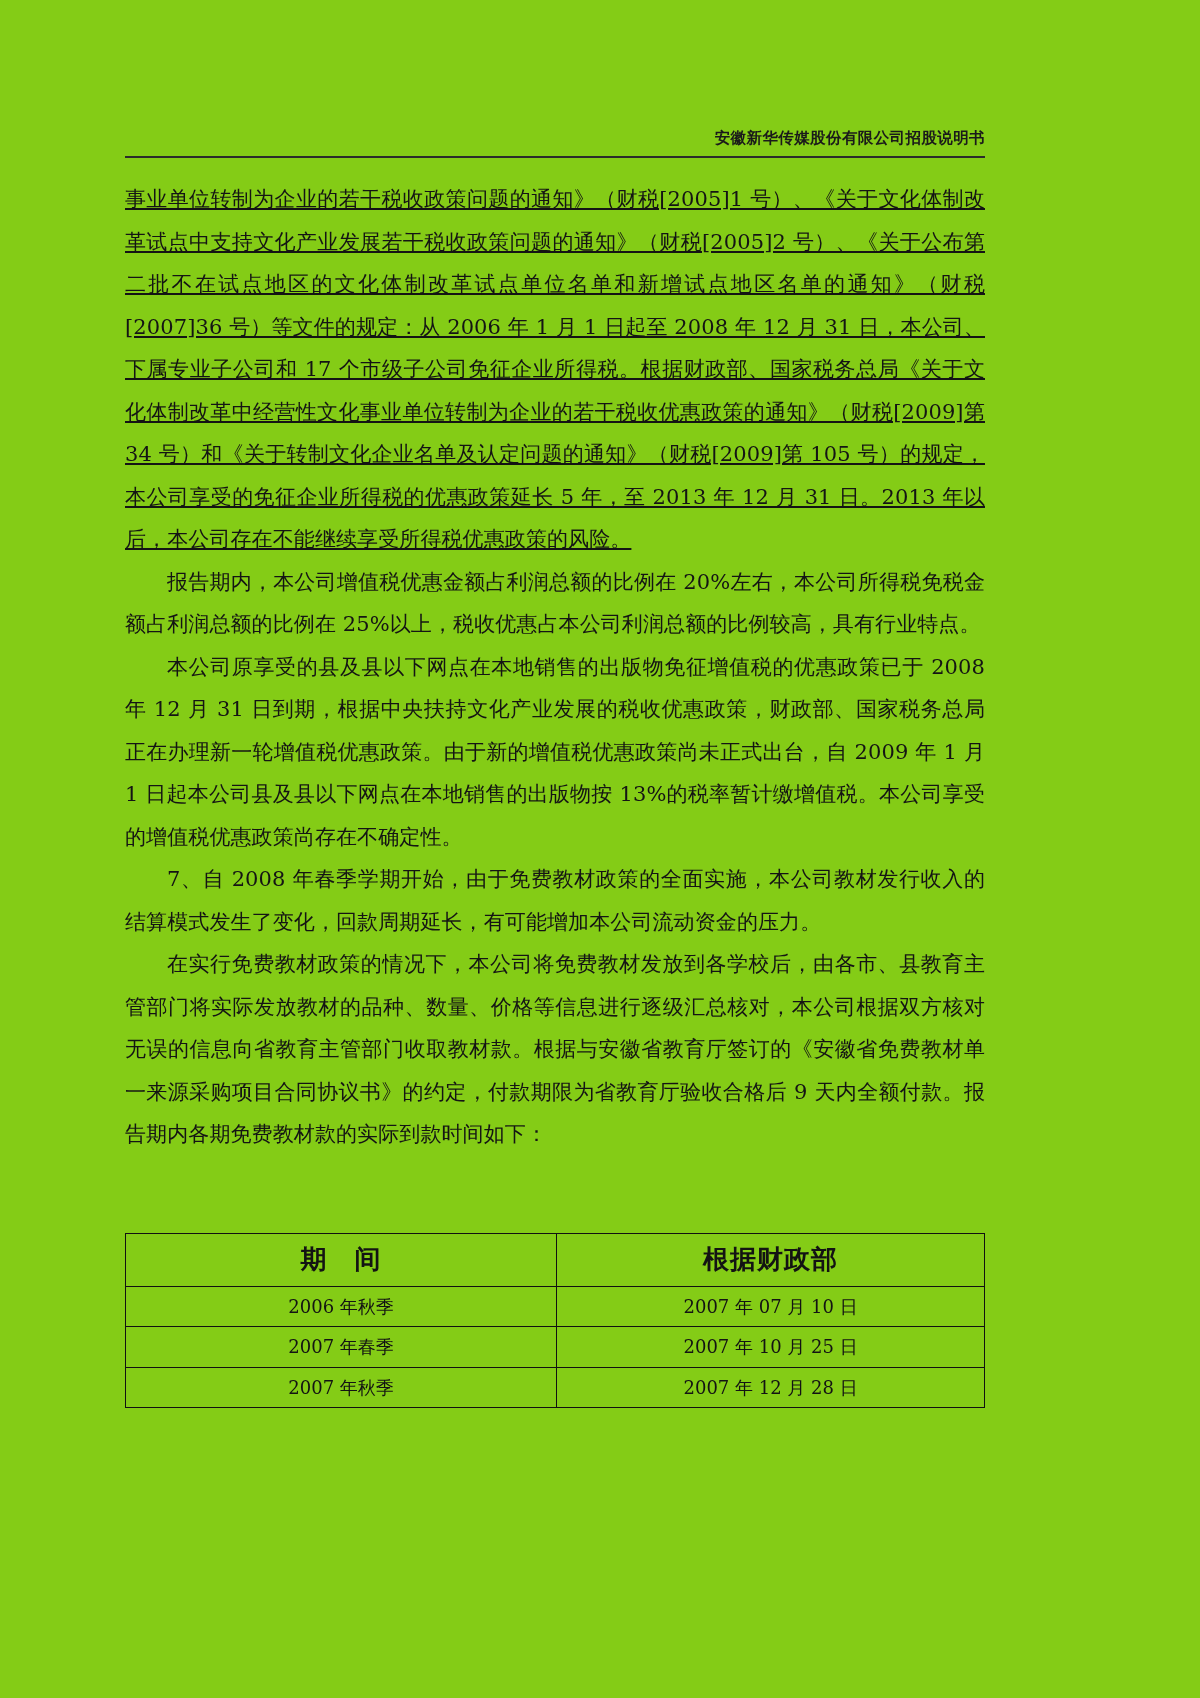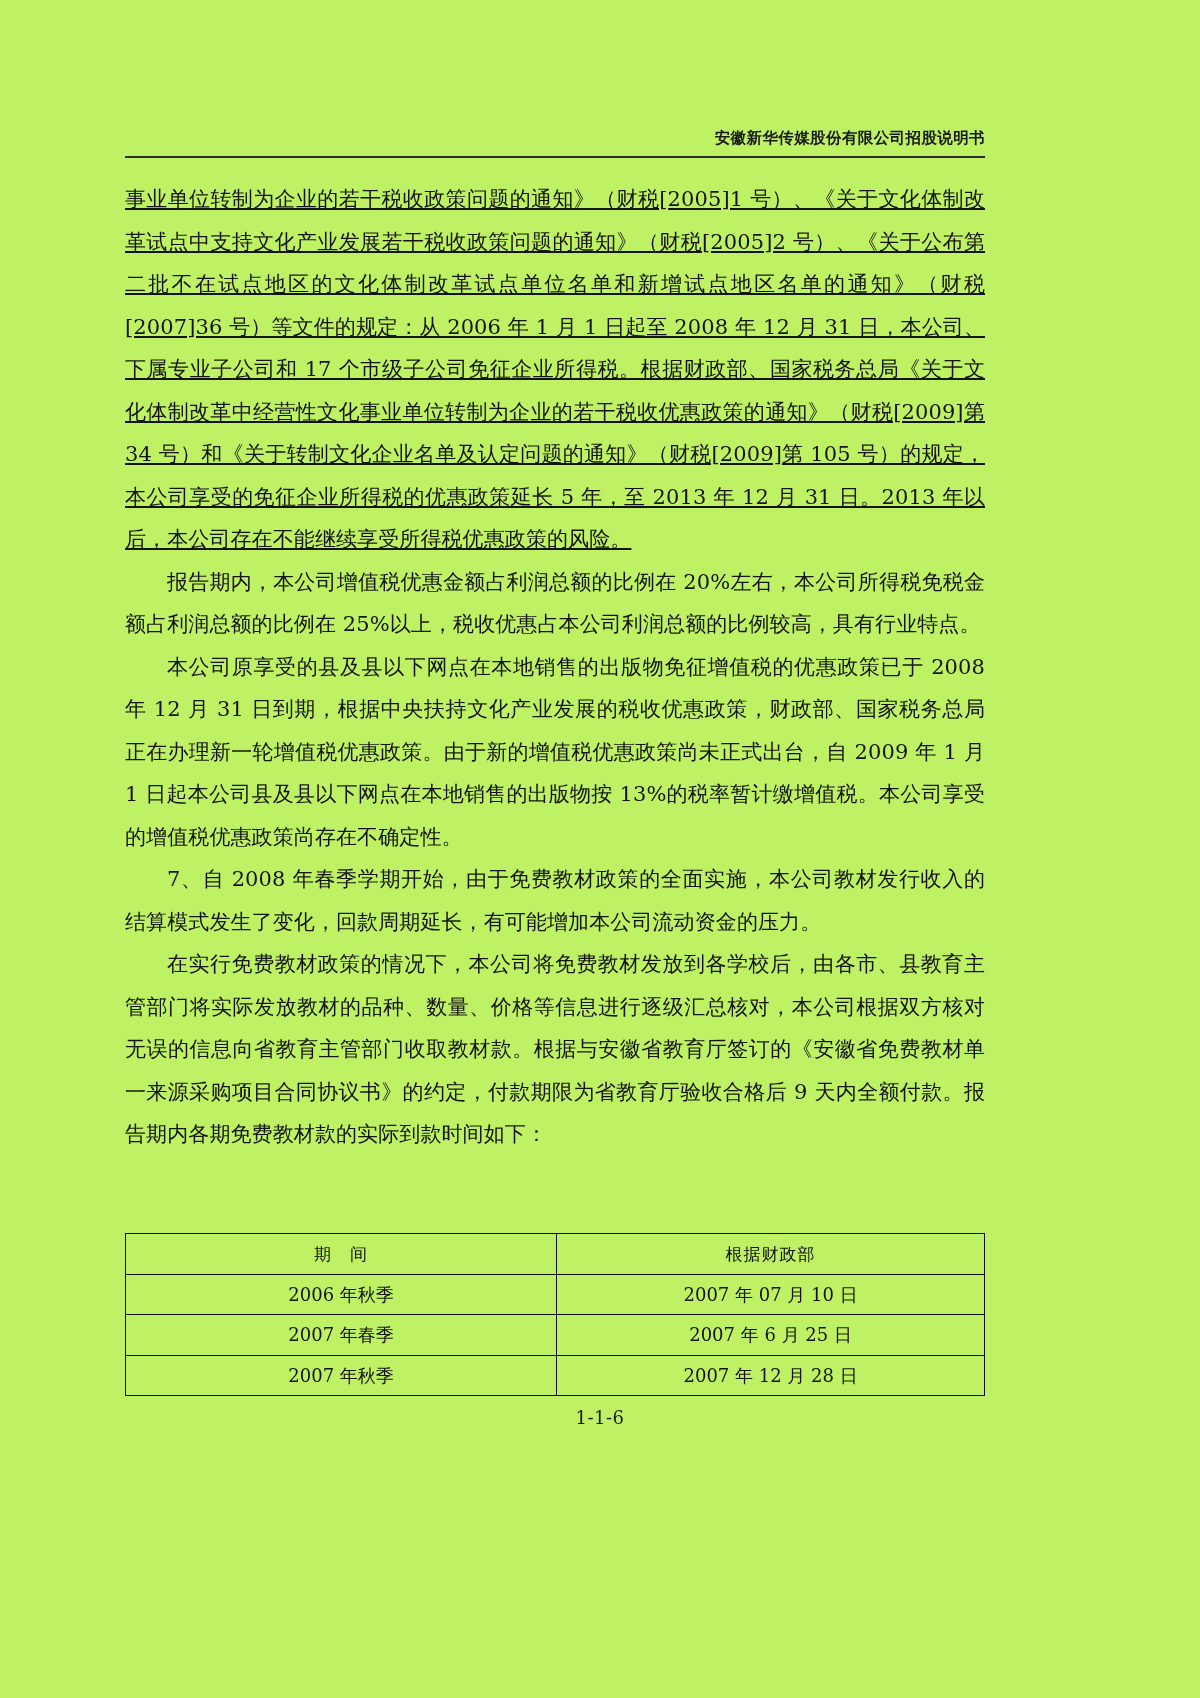--- a/index.html
+++ b/index.html
@@ -13,21 +13,21 @@
     font-family: "DejaVu Serif", "Liberation Serif", serif;
     color: #111111;
     position: relative;
     overflow: hidden;
   }
 
   .page {
     position: relative;
     width: 1200px;
     height: 1698px;
-    background: #bef264;
+    background: #84cc16;
     box-sizing: border-box;
   }
 
   
   .header-zone {
     position: absolute;
     left: 0;
     top: 0;
     width: 1200px;
     height: 165px;
@@ -93,22 +93,22 @@
   table.data-table td, table.data-table th {
     border: 1.6px solid #111111;
     text-align: center;
     font-size: 18px;
     padding: 8px 4px;
     color: #131313;
     font-weight: normal;
     line-height: 1.3;
   }
   table.data-table thead th {
-    font-weight: normal;
-    font-size: 17px;
+    font-weight: bold;
+    font-size: 26px;
     padding: 9px 4px;
     letter-spacing: 1px;
   }
   table.data-table col.c1 { width: 50.2%; }
   table.data-table col.c2 { width: 49.8%; }
 
   
   .footer {
     position: absolute;
     left: 0;
@@ -151,25 +151,24 @@
           <th>根据财政部</th>
         </tr>
       </thead>
       <tbody>
         <tr>
           <td>2006 年秋季</td>
           <td>2007 年 07 月 10 日</td>
         </tr>
         <tr>
           <td>2007 年春季</td>
-          <td>2007 年 6 月 25 日</td>
+          <td>2007 年 10 月 25 日</td>
         </tr>
         <tr>
           <td>2007 年秋季</td>
           <td>2007 年 12 月 28 日</td>
         </tr>
       </tbody>
     </table>
   </div>
 
-  <div class="footer">1-1-6</div>
 
 </div>
 
 </body></html>

